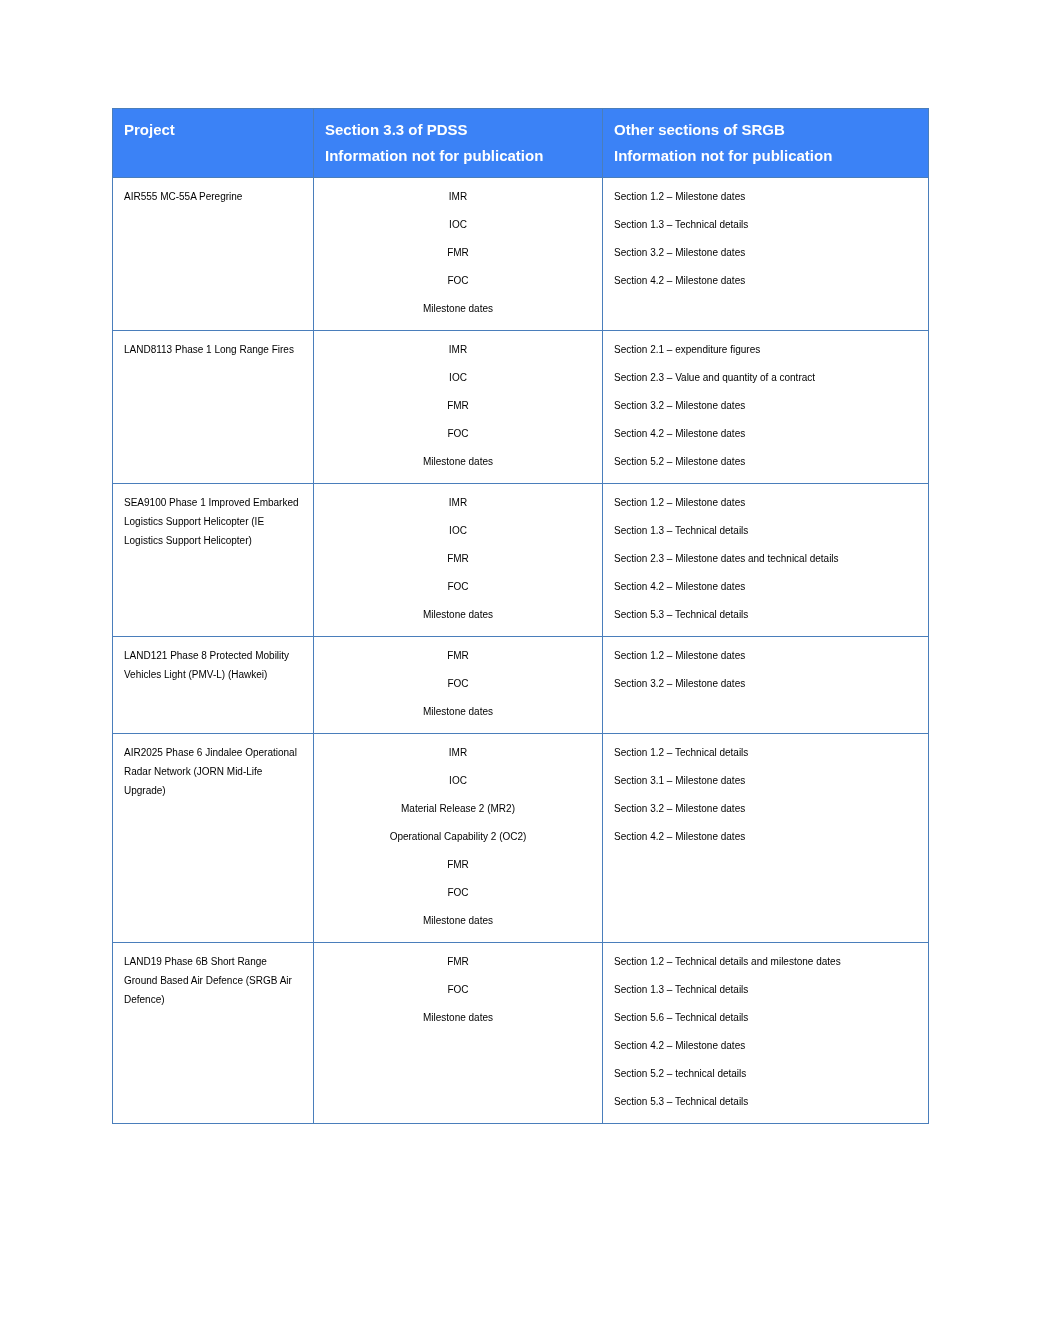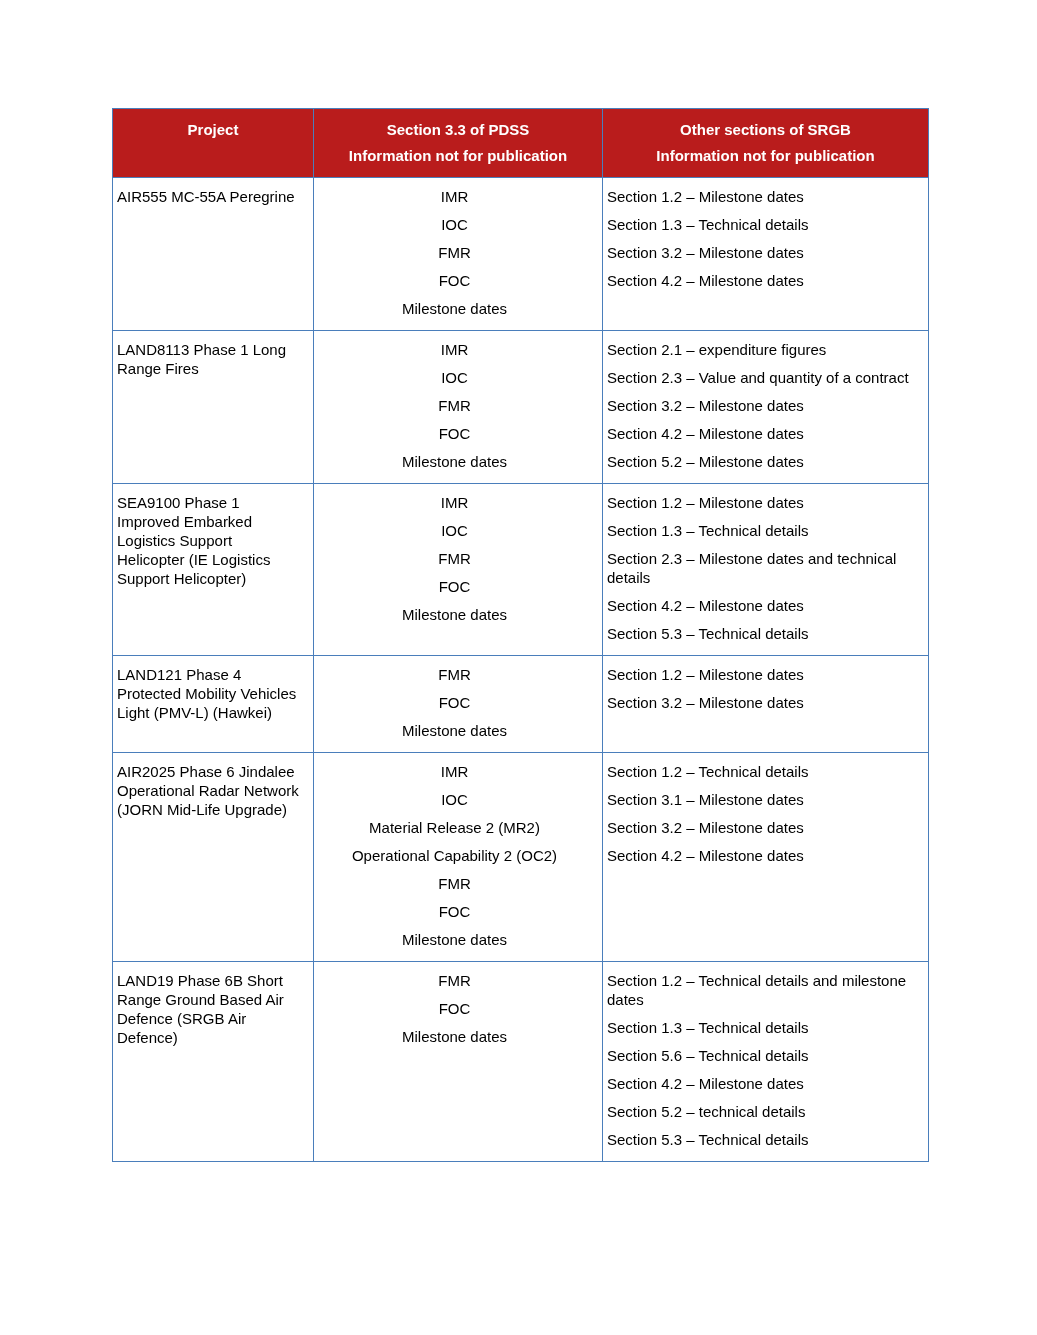--- a/index.html
+++ b/index.html
@@ -34,43 +34,43 @@
     width: 816px;
     table-layout: fixed;
     border: 1px solid #4a7ebb;
   }
 
   table.pdss col.c-project { width: 201px; }
   table.pdss col.c-sec33   { width: 289px; }
   table.pdss col.c-other   { width: 326px; }
 
   thead th {
-    background: #b91c1c;
+    background: #3b82f6;
     color: #ffffff;
     font-weight: bold;
     font-size: 15px;
     line-height: 1.0;
-    text-align: center;
+    text-align: left;
     vertical-align: top;
     padding: 13px 11px 14px 11px;
     border: 1px solid #4a7ebb;
   }
   thead th .hdr-line {
     display: block;
   }
   thead th .hdr-line + .hdr-line {
     margin-top: 11px;
   }
 
   tbody td {
     border: 1px solid #4a7ebb;
     vertical-align: top;
-    font-size: 15px;
+    font-size: 10px;
     line-height: 19px;
-    padding: 9px 11px 12px 4px;
+    padding: 9px 11px 12px 11px;
     background: #ffffff;
   }
 
   tbody td .item {
     display: block;
     margin: 0 0 9px 0;
   }
   tbody td .item:last-child {
     margin-bottom: 0;
   }
@@ -162,21 +162,21 @@
             <td class="col-other">
               <span class="item">Section 1.2 – Milestone dates</span>
               <span class="item">Section 1.3 – Technical details</span>
               <span class="item">Section 2.3 – Milestone dates and technical details</span>
               <span class="item">Section 4.2 – Milestone dates</span>
               <span class="item">Section 5.3 – Technical details</span>
             </td>
           </tr>
           <tr>
             <td class="project col-project">
-              <span class="proj-name">LAND121 Phase 4 Protected Mobility Vehicles Light (PMV-L) (Hawkei)</span>
+              <span class="proj-name">LAND121 Phase 8 Protected Mobility Vehicles Light (PMV-L) (Hawkei)</span>
             </td>
             <td class="col-sec33">
               <span class="item">FMR</span>
               <span class="item">FOC</span>
               <span class="item">Milestone dates</span>
             </td>
             <td class="col-other">
               <span class="item">Section 1.2 – Milestone dates</span>
               <span class="item">Section 3.2 – Milestone dates</span>
             </td>

